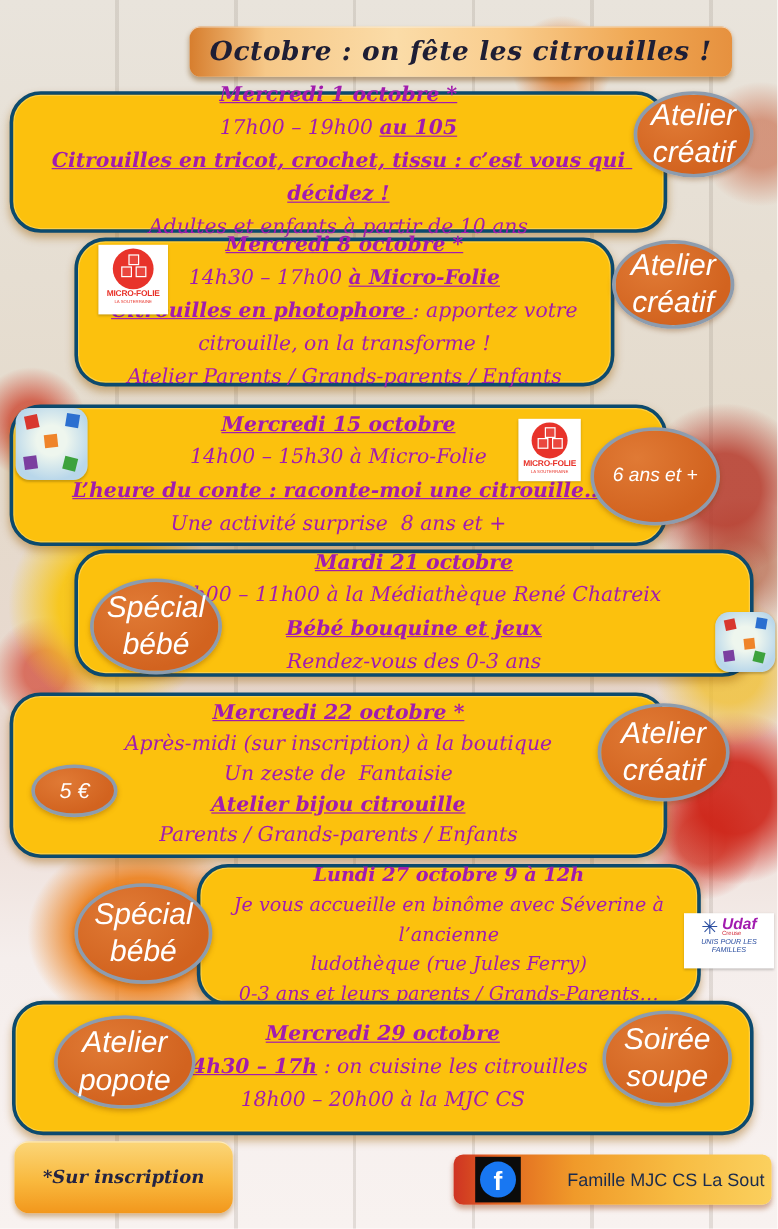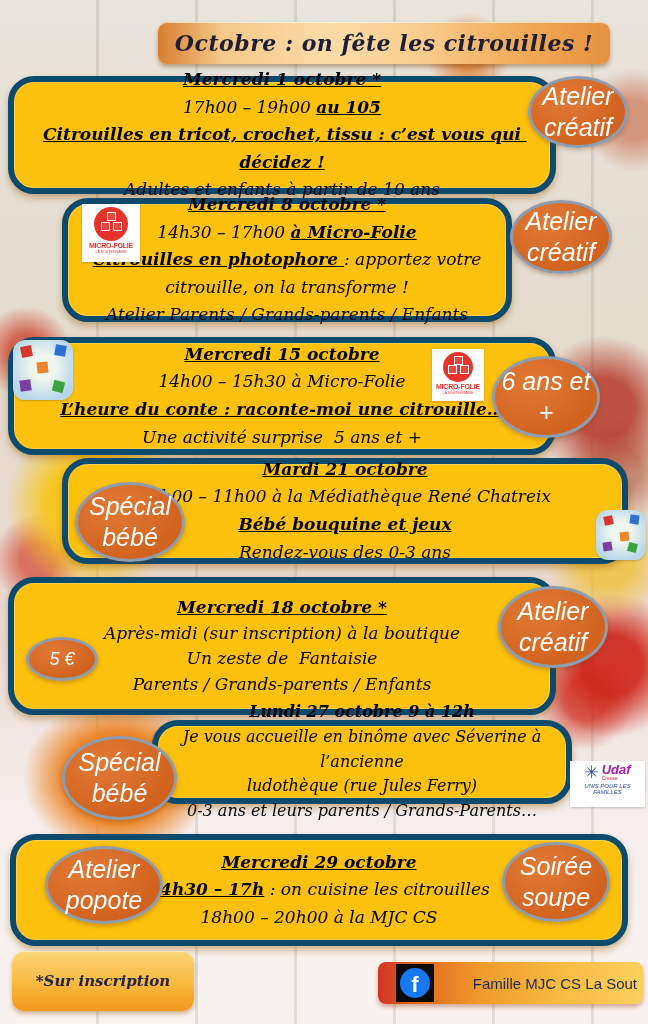--- a/index.html
+++ b/index.html
@@ -34,51 +34,51 @@
     box-shadow:0 3px 4px rgba(120,70,10,.45), inset 0 1px 0 rgba(255,255,255,.6);
     display:flex;align-items:center;justify-content:center;
   }
   .title-bar span{
     font-style:italic;font-weight:bold;font-size:22px;color:#1e1e35;letter-spacing:.5px;
   }
   
   .card{
     position:absolute;z-index:1;
     background:#fcc10d;
-    border:6px solid #0c4a6e;border-radius:26px;
+    border:3px solid #0c4a6e;border-radius:26px;
     box-shadow:0 4px 7px rgba(160,100,10,.45), inset 0 0 0 1px rgba(255,255,255,.25);
     display:flex;flex-direction:column;justify-content:center;
-    text-align:center;color:#000000;font-style:italic;
+    text-align:center;color:#a21caf;font-style:italic;
     padding:4px 10px;box-sizing:border-box;
   }
   .line{line-height:1.62;font-size:17px;white-space:pre-wrap;}
   .line .b{font-weight:bold;}
   .line .u{text-decoration:underline;}
   .card-1{left:8px;  top:76px;  width:548px;height:118px;}
   .card-2{left:62px; top:198px; width:450px;height:124px;}
   .card-3{left:8px;  top:337px; width:548px;height:118px;}
   .card-4{left:62px; top:458px; width:566px;height:106px;}
   .card-5{left:8px;  top:577px; width:548px;height:138px;}
   .card-5 .line{line-height:1.5;}
-  .card-6{left:152px;top:720px; width:420px;height:84px;}
+  .card-6{left:164px;top:720px; width:420px;height:118px;}
   .card-6 .line{font-size:16px;line-height:1.55;}
   .card-7{left:10px; top:834px; width:618px;height:112px;}
   
   .badge{
     position:absolute;z-index:3;border-radius:50%;
     background:radial-gradient(ellipse at 35% 30%, #e07a35 0%, #d2631f 70%);
     border:3px solid #8d9cae;
     display:flex;align-items:center;justify-content:center;text-align:center;
     color:#fff;font-family:"Liberation Sans", sans-serif;font-style:italic;
     font-size:25px;line-height:1.25;box-shadow:0 2px 4px rgba(120,60,10,.35);
     padding:4px;box-sizing:border-box;
   }
   .badge-ac1{left:528px;top:76px; width:100px;height:72px;}
   .badge-ac2{left:510px;top:200px;width:102px;height:74px;}
-  .badge-6a {left:492px;top:356px;width:108px;height:82px;font-size:25px;text-align:center;}
+  .badge-6a {left:492px;top:356px;width:108px;height:82px;font-size:16px;text-align:center;}
   .badge-sb1{left:75px; top:482px;width:110px;height:80px;}
   .badge-5e {left:26px; top:637px;width:72px; height:44px;font-size:18px;}
   .badge-ac3{left:498px;top:586px;width:110px;height:82px;}
   .badge-sb2{left:62px; top:736px;width:115px;height:84px;}
   .badge-ap {left:45px; top:846px;width:118px;height:78px;}
   .badge-ss {left:502px;top:842px;width:108px;height:80px;}
   
   .mf-logo{
     position:absolute;z-index:3;background:#fff;text-align:center;
     font-family:"Liberation Sans",sans-serif;box-shadow:0 1px 2px rgba(0,0,0,.2);
@@ -165,32 +165,33 @@
 <div class="card card-2">
     <div class="line"><span class="b u">Mercredi 8 octobre *</span></div>
     <div class="line"><span>14h30 – 17h00 </span><span class="b u">à Micro-Folie</span></div>
     <div class="line"><span class="b u">Citrouilles en photophore </span><span>: apportez votre citrouille, on la transforme !</span></div>
     <div class="line"><span>Atelier Parents / Grands-parents / Enfants</span></div>
   </div>
 <div class="card card-3">
     <div class="line"><span class="b u">Mercredi 15 octobre</span></div>
     <div class="line"><span>14h00 – 15h30 à Micro-Folie</span></div>
     <div class="line"><span class="b u">L’heure du conte : raconte-moi une citrouille…</span></div>
-    <div class="line"><span>Une activité surprise  5 ans et +</span></div>
+    <div class="line"><span>Une activité surprise  8 ans et +</span></div>
   </div>
 <div class="card card-4">
     <div class="line"><span class="b u">Mardi 21 octobre</span></div>
     <div class="line"><span>10h00 – 11h00 à la Médiathèque René Chatreix</span></div>
     <div class="line"><span class="b u">Bébé bouquine et jeux</span></div>
     <div class="line"><span>Rendez-vous des 0-3 ans</span></div>
   </div>
 <div class="card card-5">
-    <div class="line"><span class="b u">Mercredi 18 octobre *</span></div>
+    <div class="line"><span class="b u">Mercredi 22 octobre *</span></div>
     <div class="line"><span>Après-midi (sur inscription) à la boutique</span></div>
     <div class="line"><span>Un zeste de  Fantaisie</span></div>
+    <div class="line"><span class="b u">Atelier bijou citrouille</span></div>
     <div class="line"><span>Parents / Grands-parents / Enfants</span></div>
   </div>
 <div class="card card-6">
     <div class="line"><span class="b">Lundi 27 octobre 9 à 12h</span></div>
     <div class="line"><span>Je vous accueille en binôme avec Séverine à l’ancienne</span></div>
     <div class="line"><span>ludothèque (rue Jules Ferry)</span></div>
     <div class="line"><span>0-3 ans et leurs parents / Grands-Parents…</span></div>
   </div>
 <div class="card card-7">
     <div class="line"><span class="b u">Mercredi 29 octobre</span></div>

